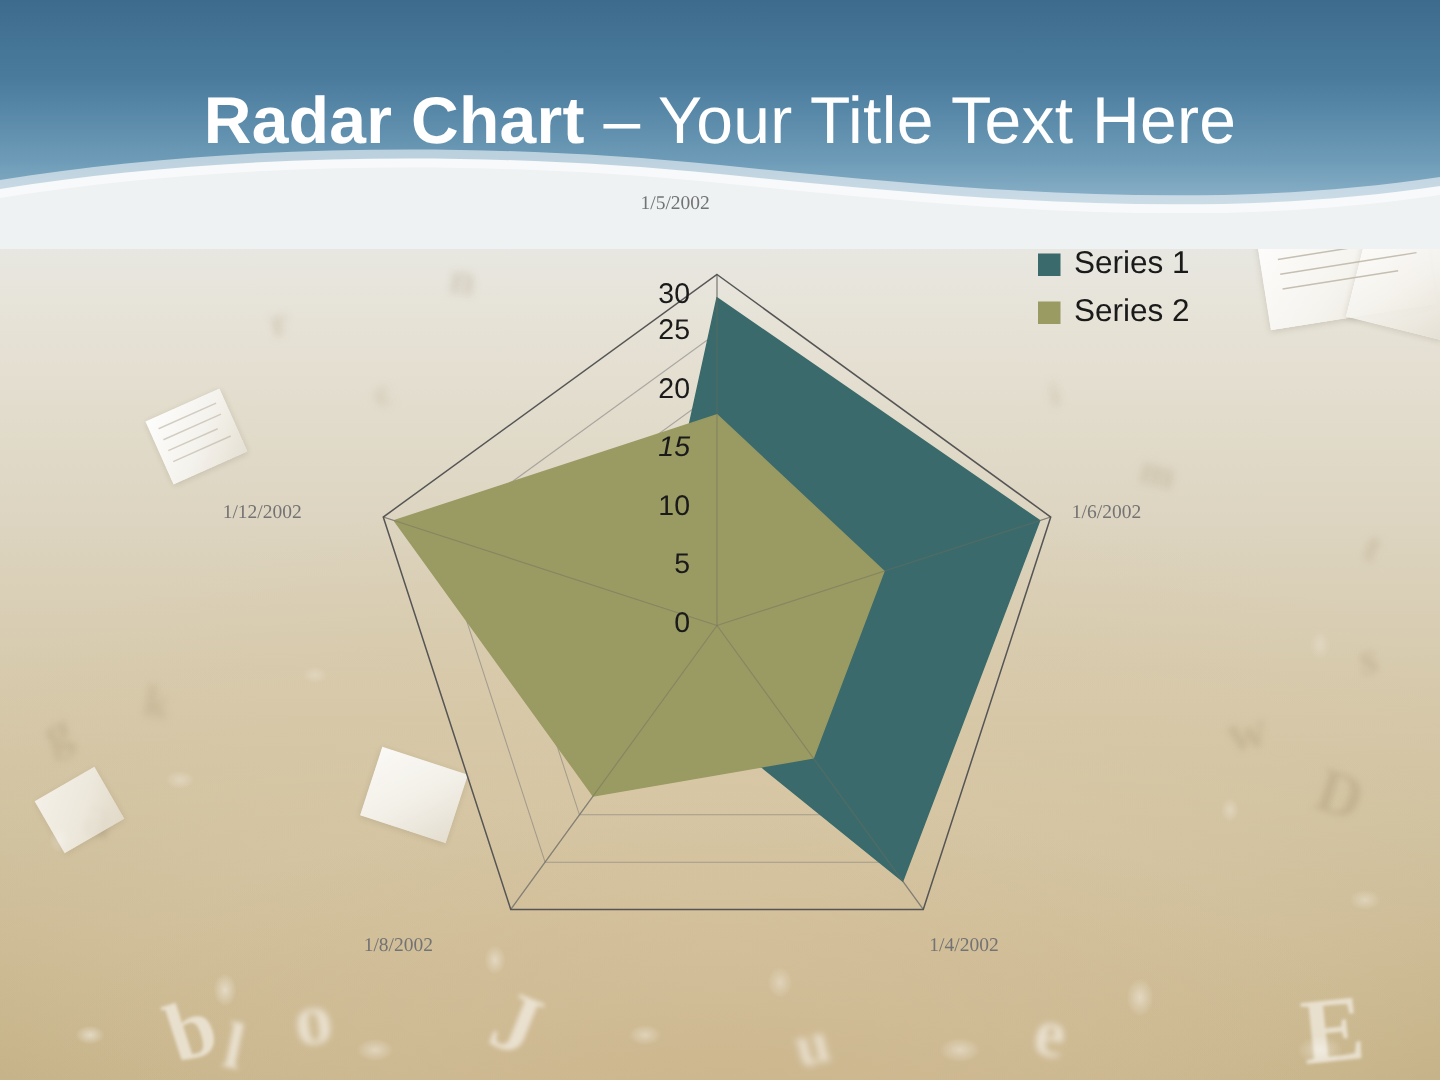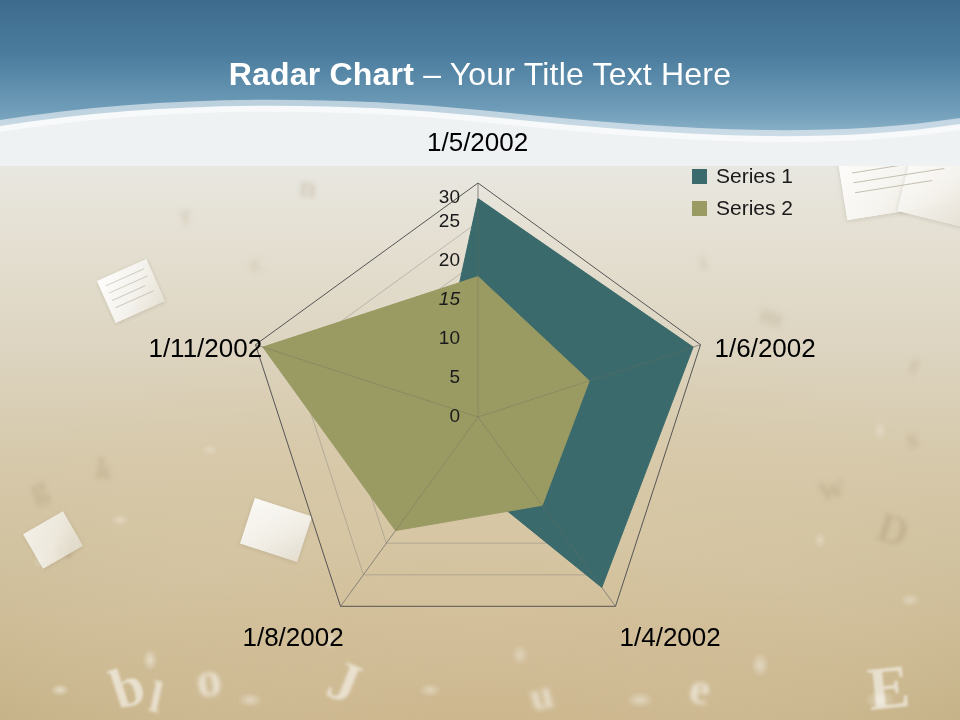--- a/index.html
+++ b/index.html
@@ -82,21 +82,21 @@
   .header-wave {
     position: absolute;
     left: 0; top: 96px;
     width: 960px; height: 70px;
   }
   .header-title {
     position: absolute;
     left: 0; top: 56px;
     width: 960px;
     text-align: center;
-    font-size: 32px;
+    font-size: 44px;
     color: #ffffff;
     letter-spacing: .2px;
     white-space: nowrap;
   }
   .header-title .strong { font-weight: bold; }
   .header-title .light  { font-weight: normal; }
 
   
   #chart-area {
     position: absolute;
@@ -105,23 +105,24 @@
   }
   .tick-label {
     position: absolute;
     font-size: 19px;
     color: #1a1a1a;
     text-align: right;
     width: 44px;
   }
   .cat-label {
     position: absolute;
-    font-size: 26px;
-    color: #000000;
+    font-size: 13px;
+    color: #737373;
     white-space: nowrap;
+    font-family: Liberation Serif, serif;
   }
 
   
   #legend {
     position: absolute;
     left: 660px; top: 160px;
   }
   .legend-row {
     display: flex;
     align-items: center;
@@ -246,21 +247,21 @@
         <div class="tick-label" style="left: 416px; top: 119px;">20</div>
         <div class="tick-label" style="left: 416px; top: 80px;">25</div>
         <div class="tick-label" style="left: 416px; top: 56px;">30</div>
       </div>
     
     <div id="cat-labels">
         <div class="cat-label" style="left: 427px; top: -3px;">1/5/2002</div>
         <div class="cat-label" style="left: 714.547px; top: 202.69px;">1/6/2002</div>
         <div class="cat-label" style="left: 619.542px; top: 492.31px;">1/4/2002</div>
         <div class="cat-label" style="left: 242.458px; top: 492.31px;">1/8/2002</div>
-        <div class="cat-label" style="left: 148.453px; top: 202.69px;">1/11/2002</div>
+        <div class="cat-label" style="left: 148.453px; top: 202.69px;">1/12/2002</div>
       </div>
   </div>
 
   <div id="legend">
     <div class="legend-row">
       <span class="legend-swatch" style="background: rgb(58, 106, 107);"></span>
       <span class="legend-text">Series 1</span>
     </div>
     <div class="legend-row">
       <span class="legend-swatch" style="background: rgb(154, 154, 99);"></span>

